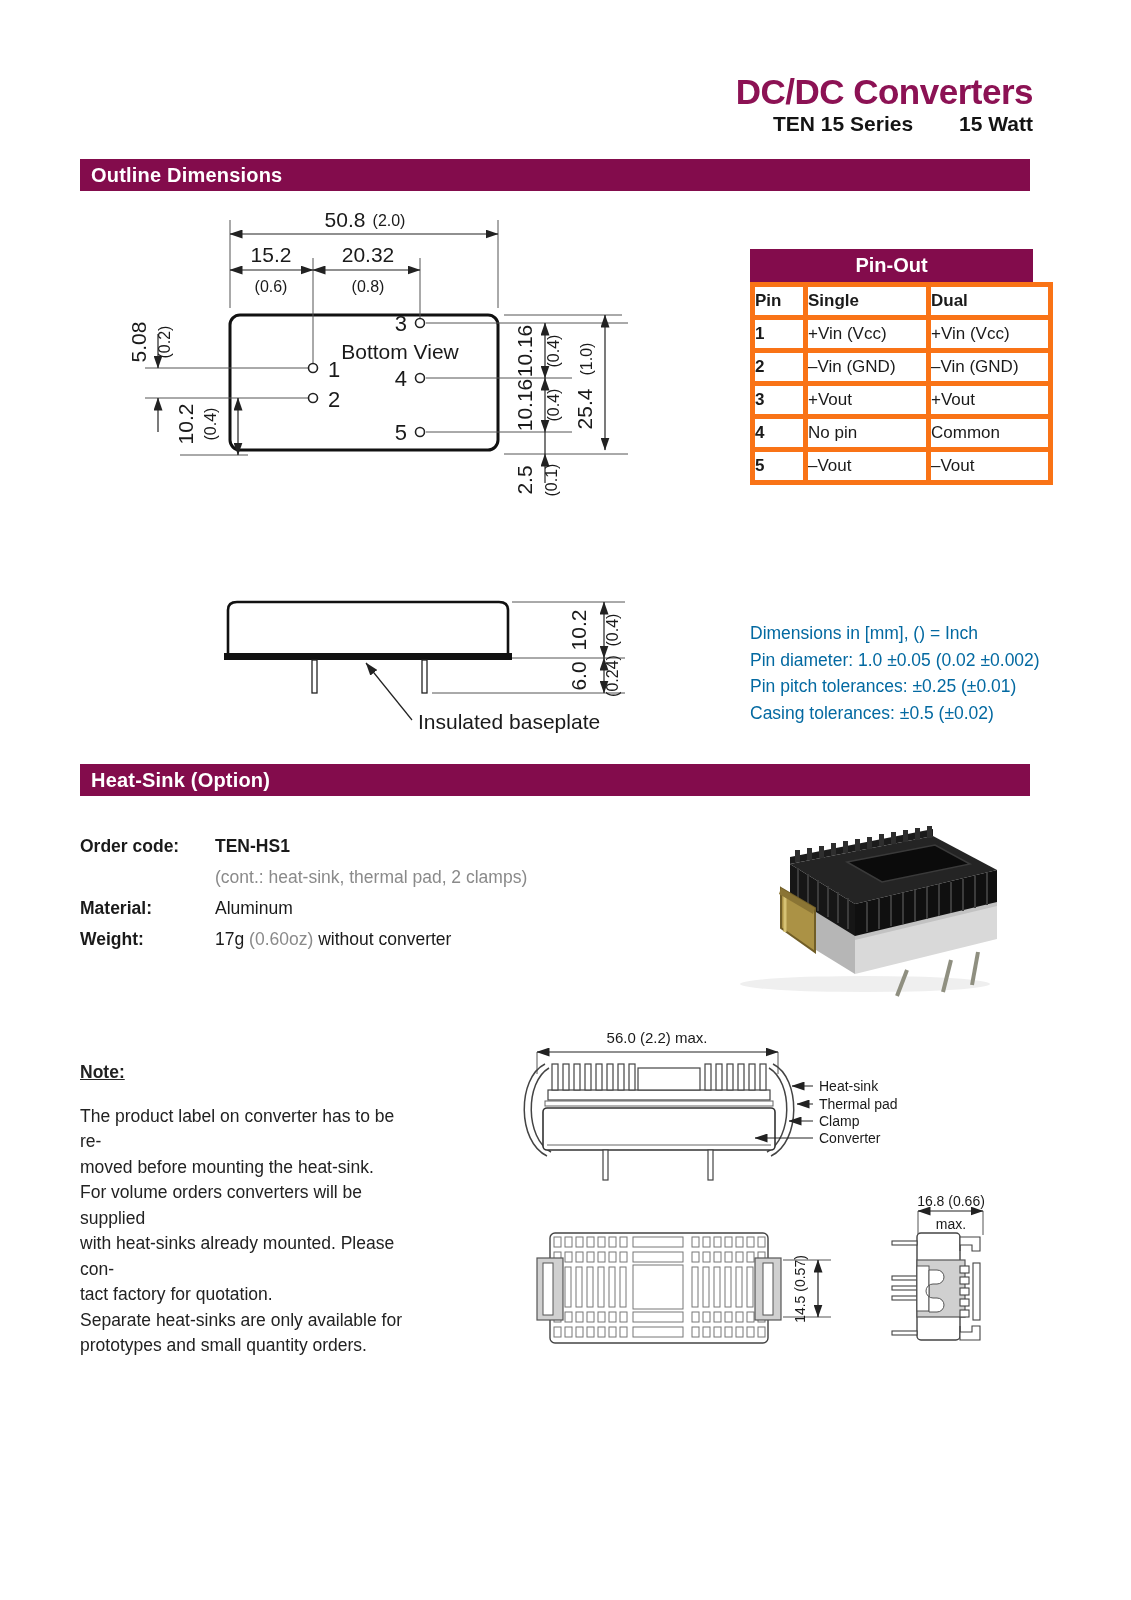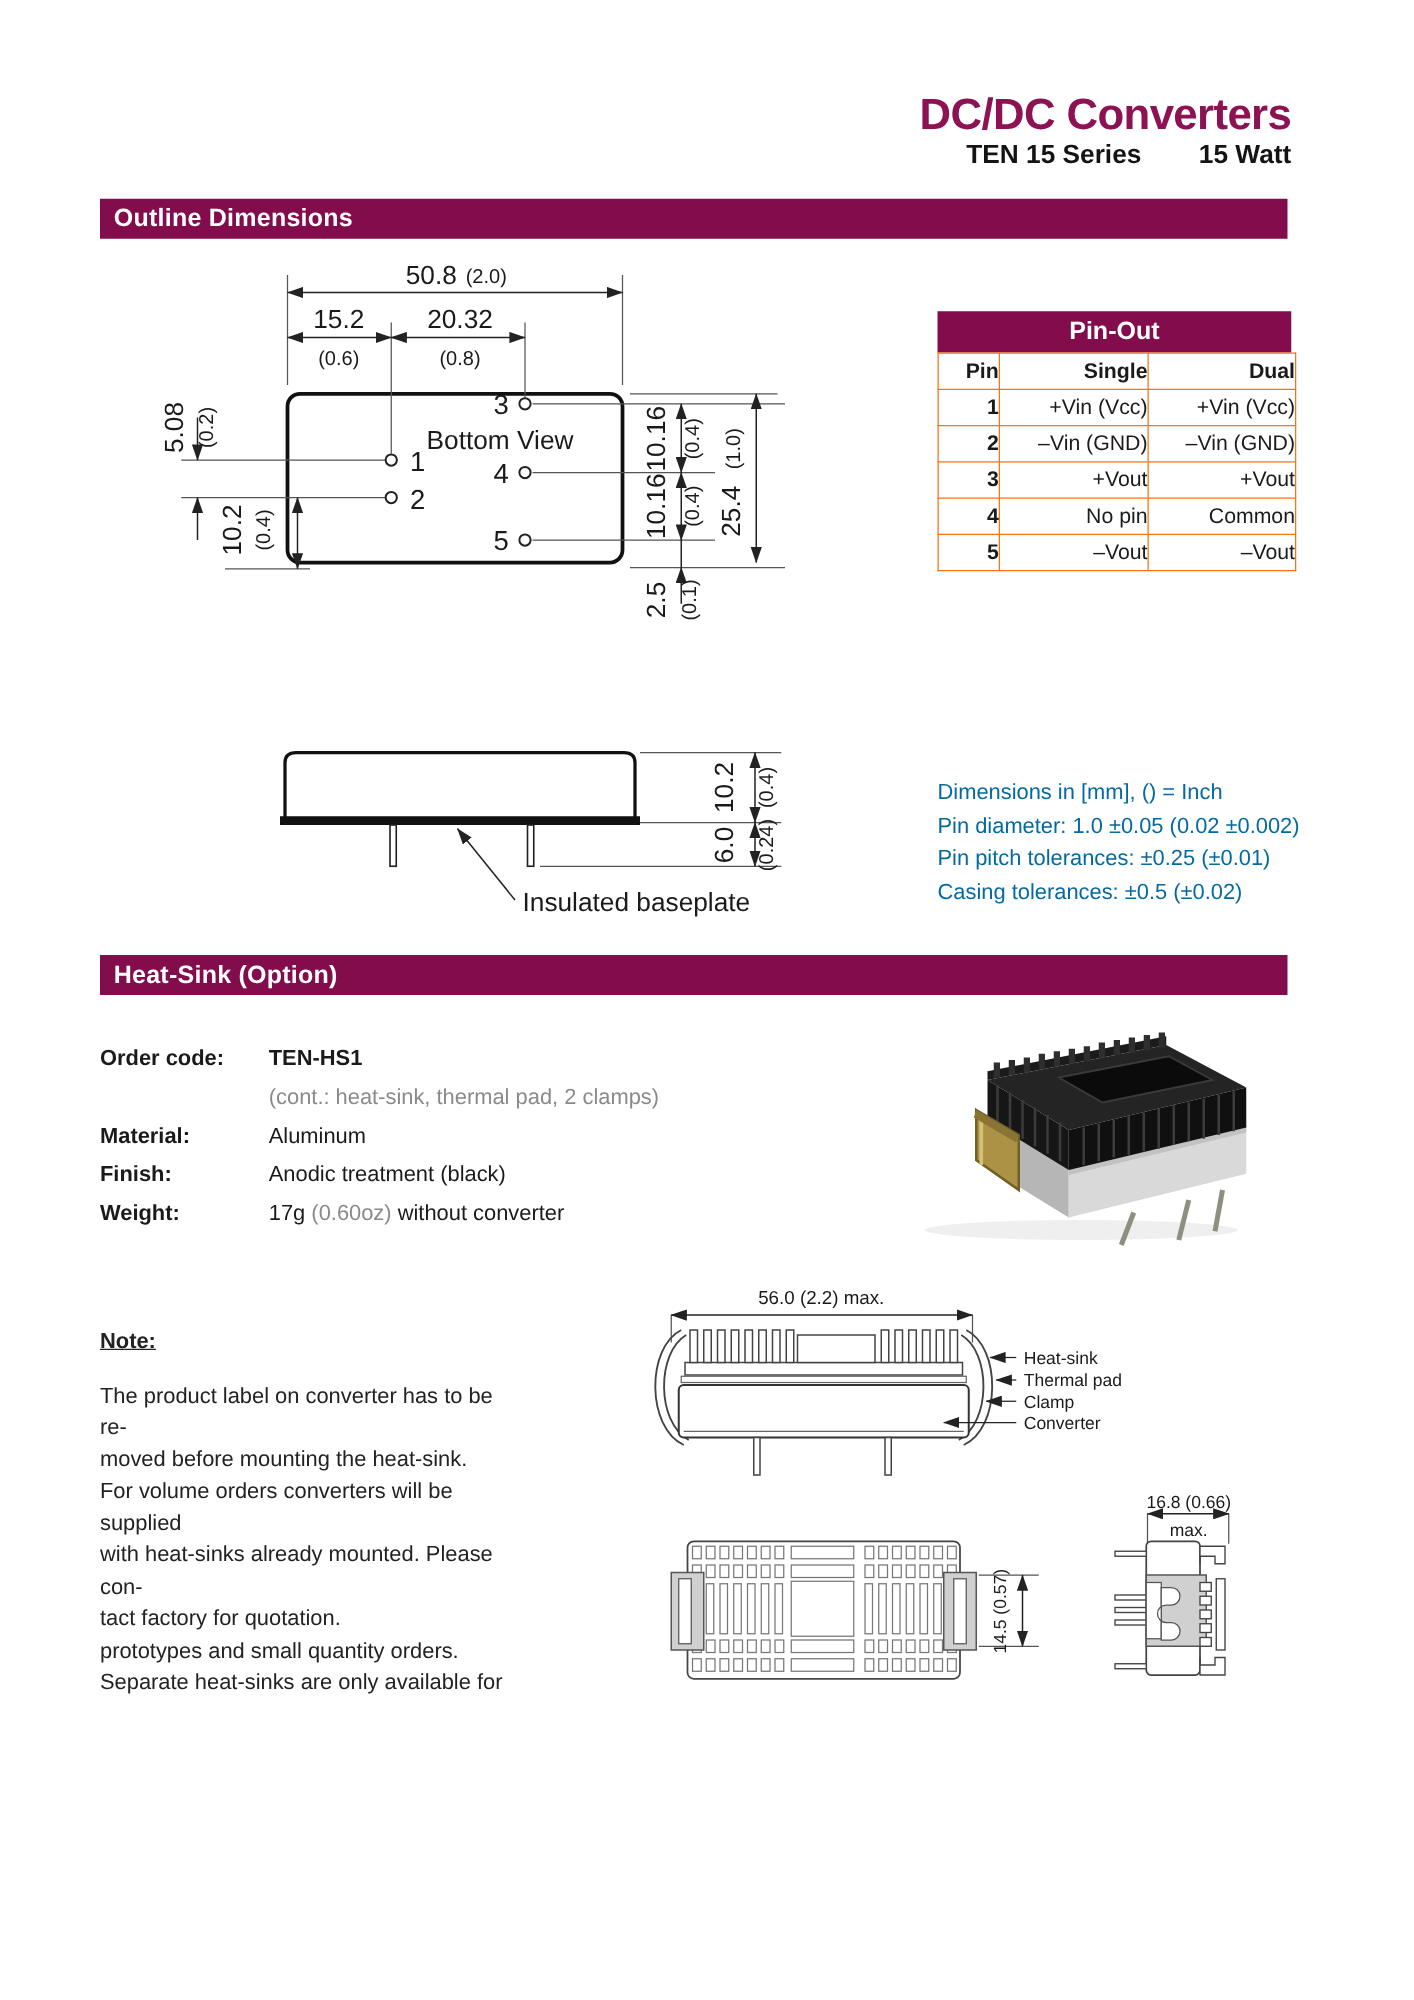--- a/index.html
+++ b/index.html
@@ -12,21 +12,21 @@
   .h-sub{left:773px;top:112px;width:260px;display:flex;justify-content:space-between;
          font-size:21px;font-weight:bold;color:#141414;}
   
   .bar{left:80px;width:950px;height:32px;background:#830C4C;color:#fff;font-size:20px;
        font-weight:bold;line-height:32px;padding-left:11px;box-sizing:border-box;letter-spacing:0.2px;}
   
   .pinout{left:750px;top:249px;width:283px;}
   .pinout .ptitle{background:#830C4C;color:#fff;text-align:center;font-weight:bold;
                   font-size:20px;height:33px;line-height:33px;}
   .pinout table{border-collapse:collapse;width:100%;table-layout:fixed;}
-  .pinout td,.pinout th{border:1px solid #f97316;height:28px;text-align:right;
+  .pinout td,.pinout th{border:5px solid #f97316;height:28px;text-align:left;
                         font-size:17px;padding:0;}
   .pinout th{font-weight:bold;}
   .pinout td.pincol{font-weight:bold;}
   .c1{width:48px;}.c2{width:118px;}.c3{width:117px;}
   
   .dimnotes{left:750px;top:620px;width:300px;font-size:17.5px;color:#0369a1;line-height:26.5px;}
   
   .specs{left:80px;top:831px;width:520px;font-size:17.5px;line-height:31px;}
   .specs .row{display:flex;gap:35px;}
   .specs .lbl{width:100px;font-weight:bold;flex:none;}
@@ -206,24 +206,20 @@
     </div>
     <div class="row">
       <span class="lbl"></span>
       <span class="gray">(cont.: heat-sink, thermal pad, 2 clamps)</span>
     </div>
     <div class="row">
       <span class="lbl">Material:</span>
       <span>Aluminum</span>
     </div>
     <div class="row">
-      <span class="lbl">Finish:</span>
-      <span>Anodic treatment (black)</span>
-    </div>
-    <div class="row">
       <span class="lbl">Weight:</span>
       <span>
         <span>17g</span>
         <span class="gray">(0.60oz)</span>
         <span>without converter</span>
       </span>
     </div>
   </div>
 
   <svg class="abs" style="left:695px;top:812px" width="320" height="185" viewBox="0 0 320 185">
@@ -289,22 +285,22 @@
     <polygon points="86,76 120,96 118,102 84,82" fill="#8a7434"></polygon>
   </svg>
 
   <div class="abs noteblk">
     <div class="ntitle">Note:</div>
     <div>The product label on converter has to be re-</div>
     <div>moved before mounting the heat-sink.</div>
     <div>For volume orders converters will be supplied</div>
     <div>with heat-sinks already mounted. Please con-</div>
     <div>tact factory for quotation.</div>
+    <div>Separate heat-sinks are only available for</div>
     <div>prototypes and small quantity orders.</div>
-    <div>Separate heat-sinks are only available for</div>
   </div>
 
   <svg class="abs" style="left:505px;top:1012px" width="420" height="200" viewBox="0 0 420 200">
     <defs>
       <marker id="arrA" viewBox="0 0 13 9" markerWidth="13" markerHeight="9" refX="12.5" refY="4.5" orient="auto-start-reverse" markerUnits="userSpaceOnUse">
         <path d="M0,0L13,4.5L0,9z" fill="#222"></path>
       </marker>
     </defs>
     <text x="152" y="31" text-anchor="middle" font-size="15">56.0 (2.2) max.</text>
     <g stroke="#555" stroke-width="1">

